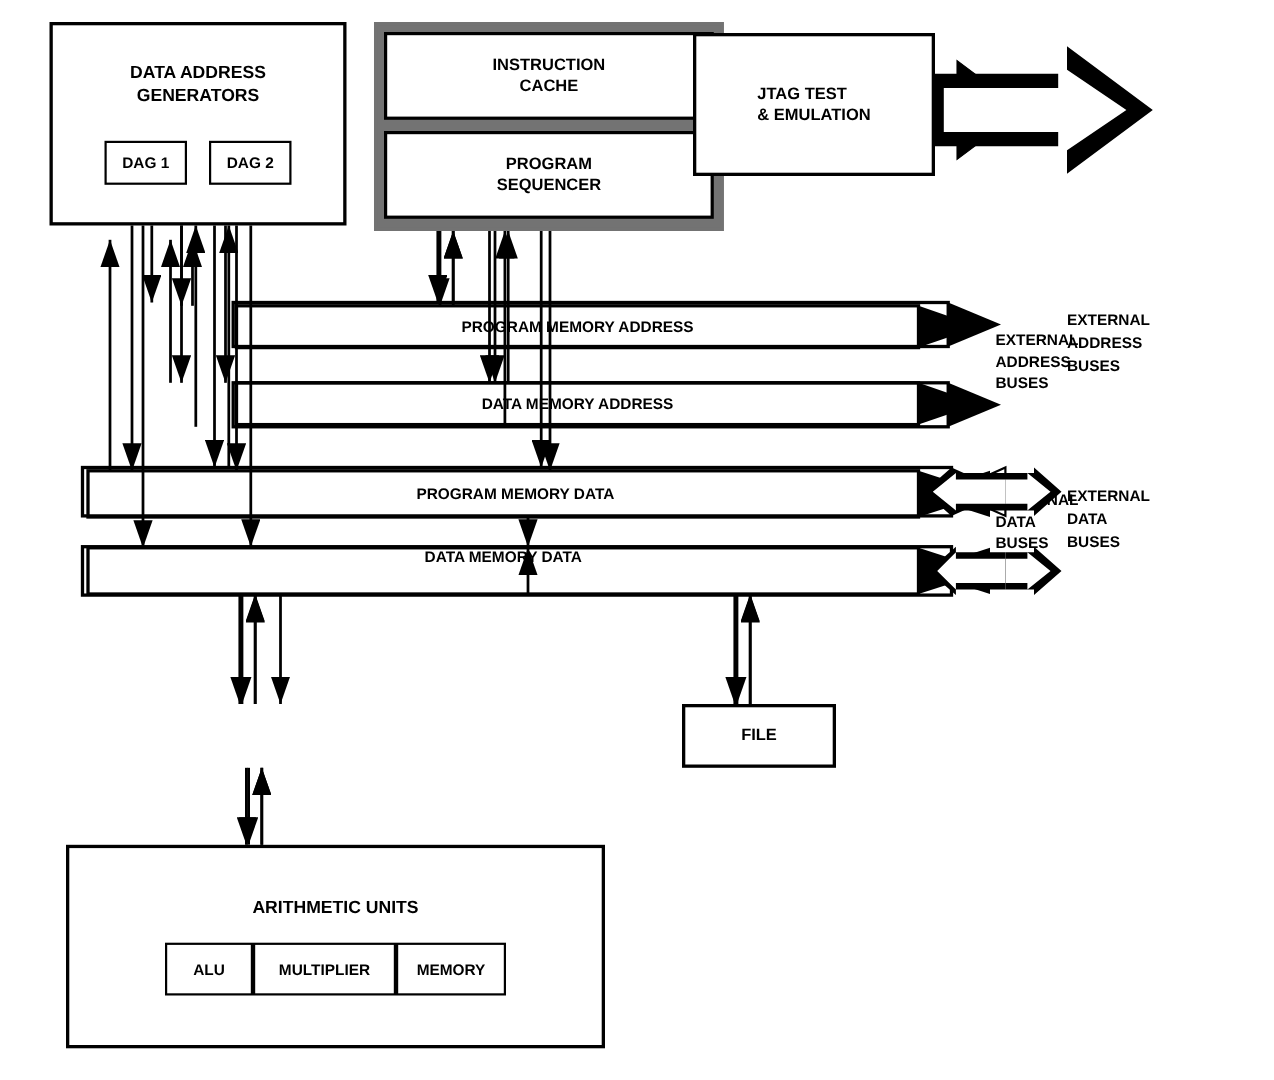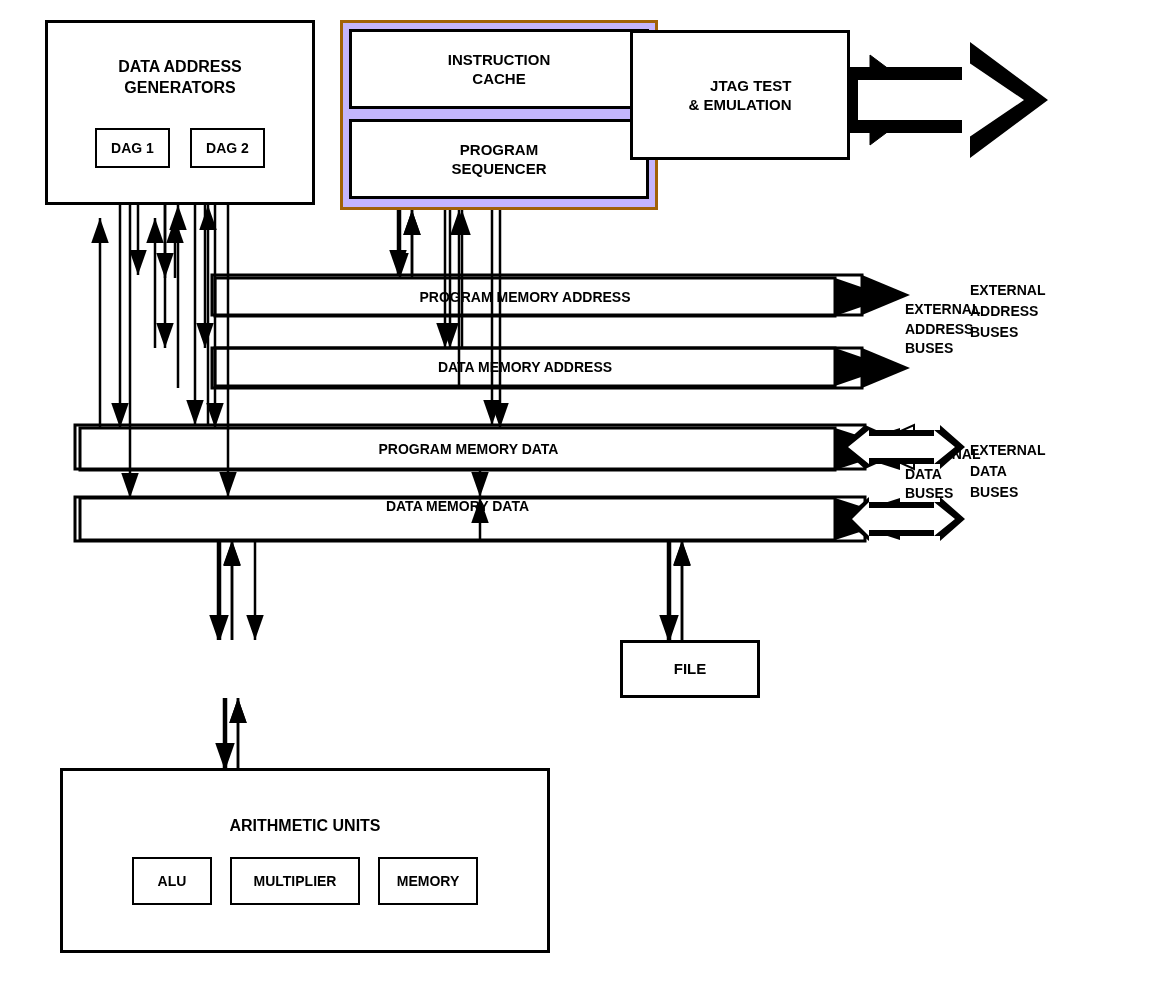--- a/index.html
+++ b/index.html
@@ -143,33 +143,33 @@
     <div style="display:flex; gap:20px;align-items:center;">
       <div class="box-inner" style="position:relative; width:75px; height:40px;">
         <span>DAG 1</span>
       </div>
       <div class="box-inner" style="position:relative; width:75px; height:40px;">
         <span>DAG 2</span>
       </div>
     </div>
   </div>
 
-  <div style="position:absolute; left:340px; top:20px; width:318px; height:190px; border:3px solid #a16207; background:#c4b5fd;">
+  <div style="position:absolute; left:340px; top:20px; width:318px; height:190px; border:3px solid #737373; background:#737373;">
     <div class="box" style="position:absolute; left:6px; top:6px; right:6px; height:80px; border:3px solid #000;">
       <span style="white-space:pre-line;">INSTRUCTION
 CACHE</span>
     </div>
     <div class="box" style="position:absolute; left:6px; top:96px; right:6px; height:80px; border:3px solid #000;">
       <span style="white-space:pre-line;">PROGRAM
 SEQUENCER</span>
     </div>
   </div>
 
   <div class="box" style="left:630px; top:30px; width:220px; height:130px;">
-    <span style="white-space:pre-line; text-align:right;">JTAG TEST
+    <span style="white-space:pre-line; text-align:left;">JTAG TEST
 &amp; EMULATION</span>
   </div>
 
   <div style="position:absolute; left:215px; top:278px; width:620px; height:38px; display:flex; align-items:center; justify-content:center; font-size:14px; font-weight:bold; z-index:2;">
     <span>PROGRAM MEMORY ADDRESS</span>
   </div>
 
   <div style="position:absolute; left:215px; top:348px; width:620px; height:38px; display:flex; align-items:center; justify-content:center; font-size:14px; font-weight:bold; z-index:2;">
     <span>DATA MEMORY ADDRESS</span>
   </div>
@@ -194,21 +194,21 @@
 BUSES</span>
   </div>
 
 
   <div class="box" style="left:620px; top:640px; width:140px; height:58px;">
     <span>FILE</span>
   </div>
 
   <div class="box" style="left:60px; top:768px; width:490px; height:185px; flex-direction:column; padding:12px; align-items:center;">
     <span style="font-size:16px; font-weight:bold; margin-bottom:20px;">ARITHMETIC UNITS</span>
-    <div style="display:flex; gap:18px;">
+    <div style="display:flex; ">
       <div class="box-inner" style="position:relative; width:80px; height:48px;">
         <span>ALU</span>
       </div>
       <div class="box-inner" style="position:relative; width:130px; height:48px;">
         <span>MULTIPLIER</span>
       </div>
       <div class="box-inner" style="position:relative; width:100px; height:48px;">
         <span>MEMORY</span>
       </div>
     </div>

